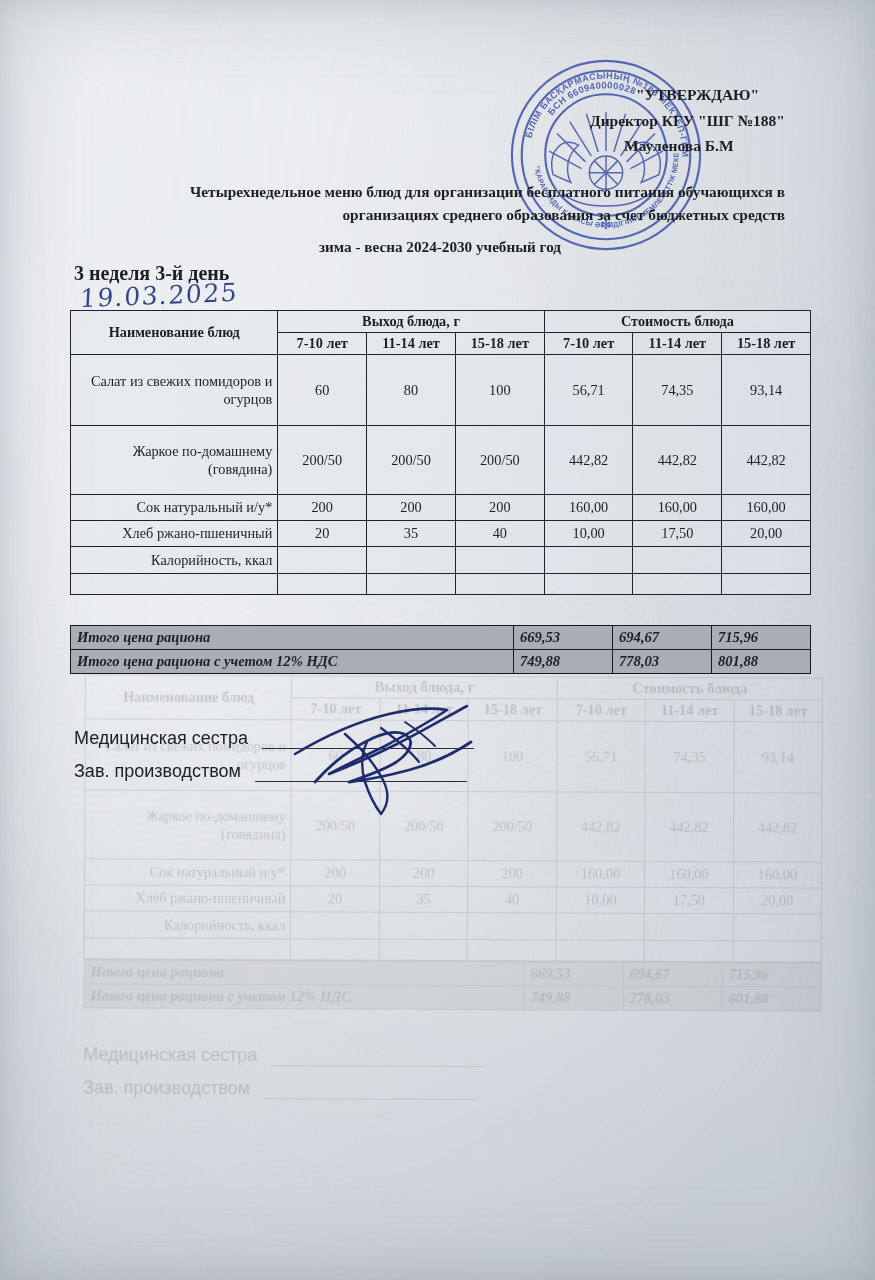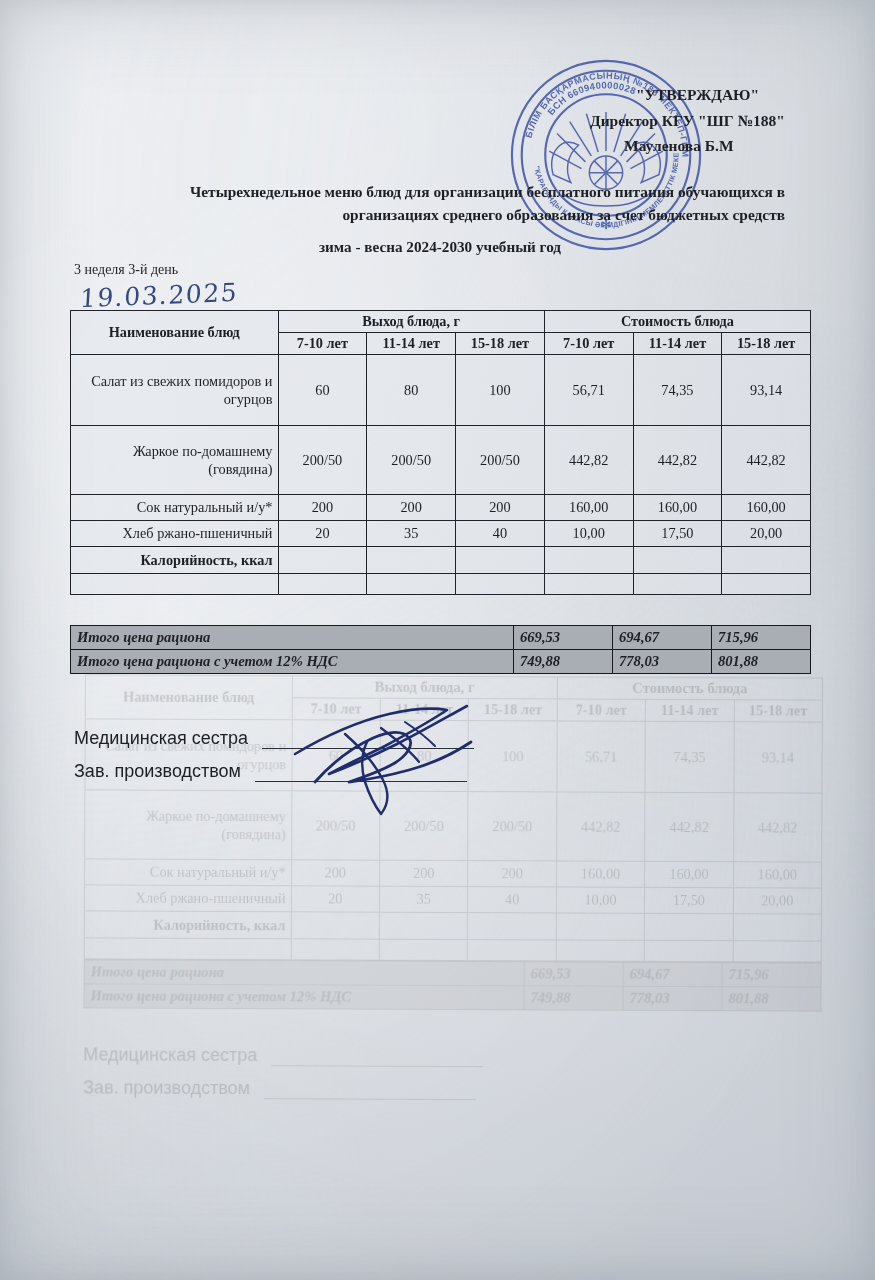--- a/index.html
+++ b/index.html
@@ -84,22 +84,22 @@
     width: 690px;
     text-align: center;
     font-weight: bold;
     font-size: 15.2px;
     z-index: 5;
   }
   .week-day {
     position: absolute;
     left: 74px;
     top: 262px;
-    font-weight: normal;
-    font-size: 14px;
+    font-weight: bold;
+    font-size: 20px;
     z-index: 5;
   }
   .hand-date {
     position: absolute;
     left: 80px;
     top: 281px;
     font-family: "DejaVu Serif", serif;
     font-size: 25px;
     color: #253b7a;
     letter-spacing: 1.5px;
@@ -131,21 +131,21 @@
     font-weight: bold;
   }
   .col-name   { width: 218px; text-align: left; }
   .num-cell   { text-align: center; width: 86px; }
   .name-cell  { text-align: right; padding-left: 6px; line-height: 1.28; }
 
   .r-salad td  { height: 66px; }
   .r-hot td    { height: 64px; }
   .r-juice td  { height: 21px; }
   .r-bread td  { height: 21px; margin-left: 37px; }
-  .r-cal td    { height: 22px; font-weight: bold; }
+  .r-cal td    { height: 22px; font-weight: normal; }
   .r-spacer td { height: 16px; border-left-color:#20242a; border-right-color:#20242a;}
 
   .totals {
     position: absolute;
     left: 70px;
     top: 625px;
     width: 741px;
     border-collapse: collapse;
     font-size: 14.6px;
     z-index: 5;

